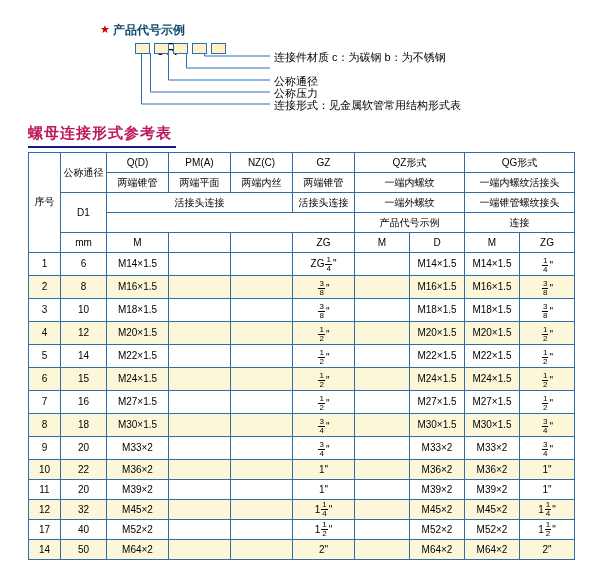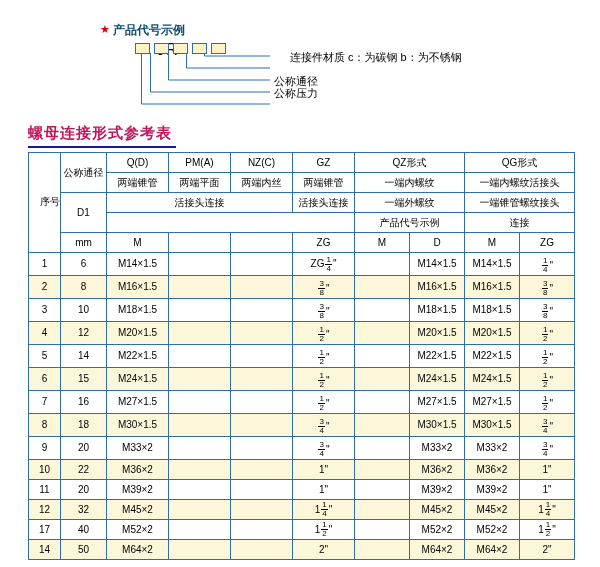--- a/index.html
+++ b/index.html
@@ -100,21 +100,20 @@
     background:#cfe7f5;
     font-size:10px;
   }
   tr.alt td{background:#fdf7d9;}
   tr.alt td.idx{background:#fdf7d9;}
   td.idx{width:30px;}
   td.dn{width:44px;}
   .vert{
     line-height:1.05;
     font-size:10px;
-    text-align:right;
   }
   .frac{
     display:inline-block;
     vertical-align:middle;
     text-align:center;
     font-size:8px;
     line-height:1.0;
     margin:0 1px;
   }
   .frac .n{display:block;border-bottom:1px solid #000;padding:0 1px;}
@@ -148,23 +147,24 @@
       <path d="M186.5 53 L186.5 68 L270 68"></path>
 
       <path d="M168.5 53 L168.5 80 L270 80"></path>
 
       <path d="M150.5 53 L150.5 92 L270 92"></path>
 
       <path d="M141.5 53 L141.5 104 L270 104"></path>
     </g>
   </svg>
 
-  <div class="note" style="left:290px;top:50px;">连接件材质  c：为碳钢  b：为不锈钢</div>
+  <div class="note" style="left:274px;top:50px;">连接件材质  c：为碳钢  b：为不锈钢</div>
   <div class="note" style="left:274px;top:74px;">公称通径</div>
   <div class="note" style="left:274px;top:86px;">公称压力</div>
+  <div class="note" style="left:274px;top:98px;">连接形式：见金属软管常用结构形式表</div>
 </div>
 
 <div class="sec-title">螺母连接形式参考表</div>
 <div class="sec-underline"></div>
 
 <table class="main">
   <colgroup>
     <col style="width:32px">
       <col style="width:46px">
     <col style="width:62px">

